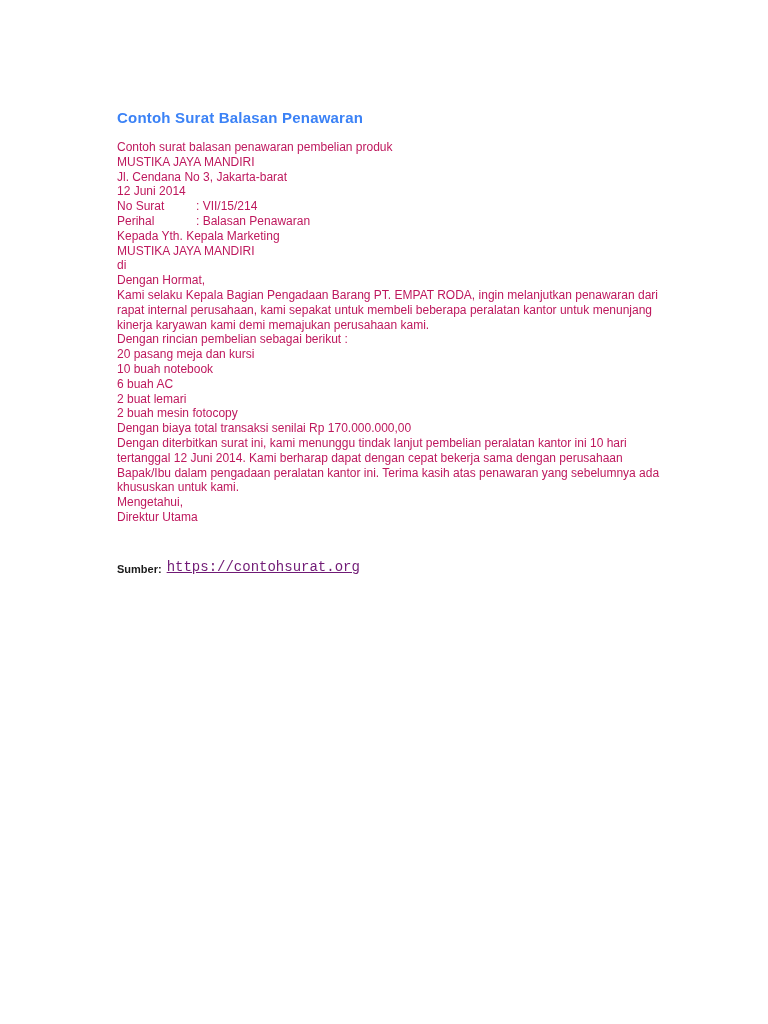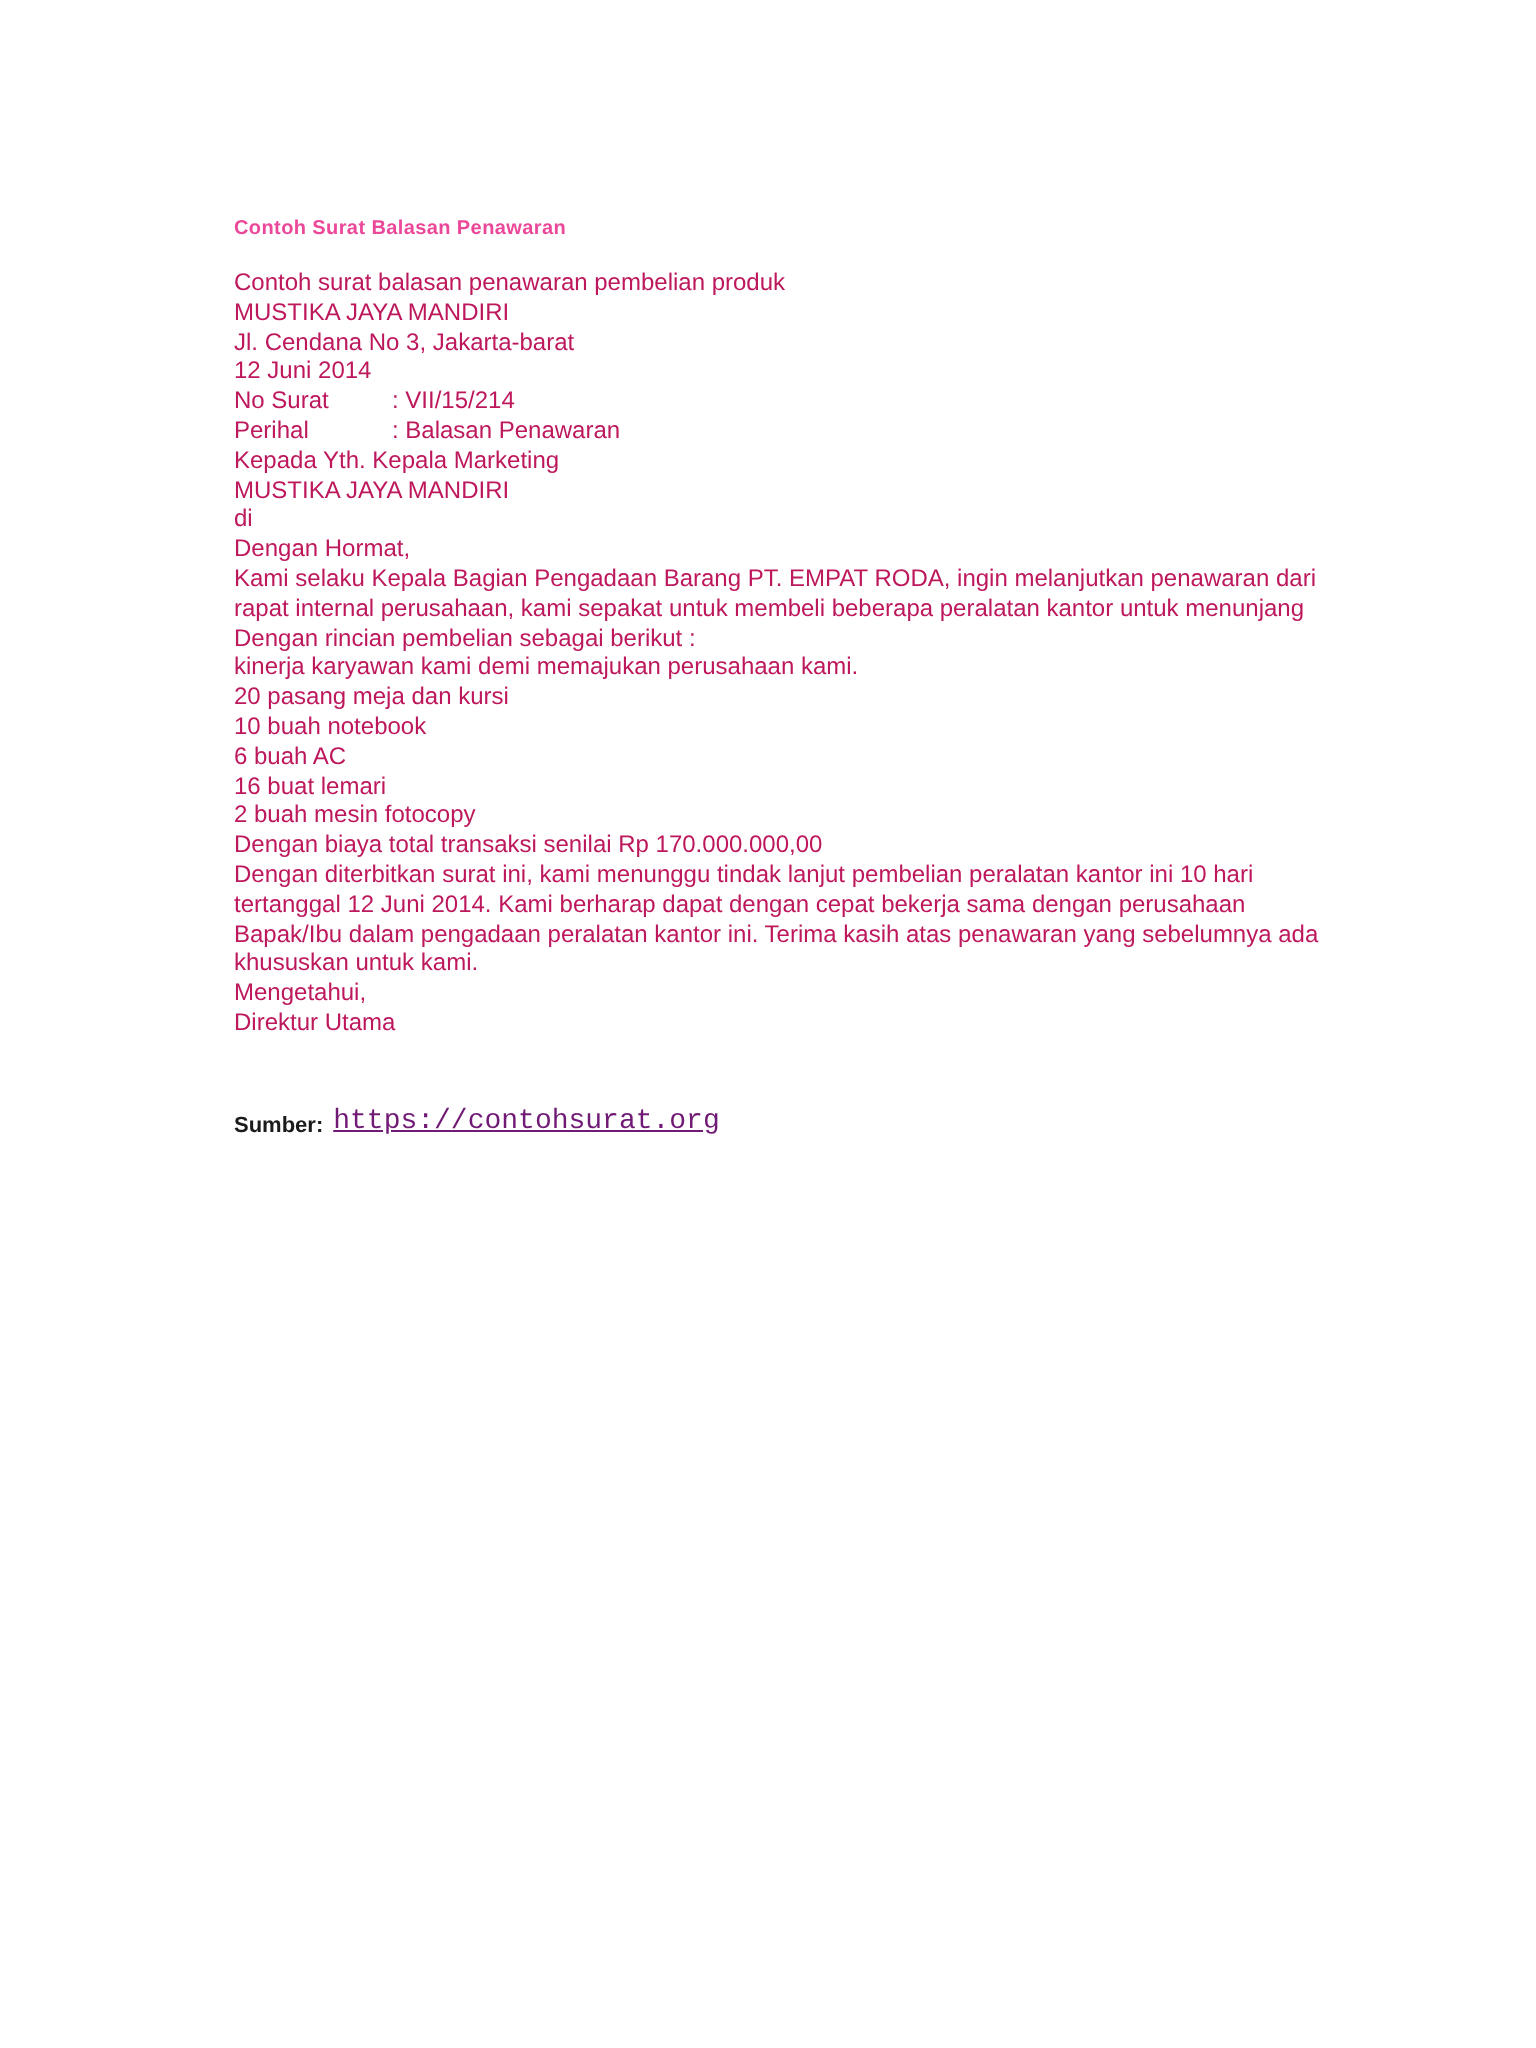--- a/index.html
+++ b/index.html
@@ -16,23 +16,23 @@
     font-family: "Liberation Sans", sans-serif;
     color: #1b1b1b;
   }
   .content {
     position: absolute;
     left: 117px;
     top: 109px;
     width: 545px;
   }
   .doc-title {
-    font-size: 10px;
+    font-size: 15px;
     font-weight: bold;
-    color: #ec4899;
+    color: #3b82f6;
     margin: 0 0 14px 0;
     letter-spacing: 0.2px;
   }
   .line {
     font-size: 12px;
     line-height: 14.8px;
     white-space: pre-wrap;
     color: #be185d;
   }
   .field-label {
@@ -73,26 +73,26 @@
 
     <div class="line"><span class="field-label">No Surat</span><span>: VII/15/214</span></div>
     <div class="line"><span class="field-label">Perihal</span><span>: Balasan Penawaran</span></div>
 
     <div class="line">Kepada Yth. Kepala Marketing</div>
     <div class="line">MUSTIKA JAYA MANDIRI</div>
     <div class="line">di</div>
     <div class="line">Dengan Hormat,</div>
     <div class="line">Kami selaku Kepala Bagian Pengadaan Barang PT. EMPAT RODA, ingin melanjutkan penawaran dari</div>
     <div class="line">rapat internal perusahaan, kami sepakat untuk membeli beberapa peralatan kantor untuk menunjang</div>
+    <div class="line">kinerja karyawan kami demi memajukan perusahaan kami.</div>
     <div class="line">Dengan rincian pembelian sebagai berikut :</div>
-    <div class="line">kinerja karyawan kami demi memajukan perusahaan kami.</div>
     <div class="line">20 pasang meja dan kursi</div>
     <div class="line">10 buah notebook</div>
     <div class="line">6 buah AC</div>
-    <div class="line">16 buat lemari</div>
+    <div class="line">2 buat lemari</div>
     <div class="line">2 buah mesin fotocopy</div>
     <div class="line">Dengan biaya total transaksi senilai Rp 170.000.000,00</div>
     <div class="line">Dengan diterbitkan surat ini, kami menunggu tindak lanjut pembelian peralatan kantor ini 10 hari</div>
     <div class="line">tertanggal 12 Juni 2014. Kami berharap dapat dengan cepat bekerja sama dengan perusahaan</div>
     <div class="line">Bapak/Ibu dalam pengadaan peralatan kantor ini. Terima kasih atas penawaran yang sebelumnya ada</div>
     <div class="line">khususkan untuk kami.</div>
     <div class="line">Mengetahui,</div>
     <div class="line">Direktur Utama</div>
 
     <div class="source-row">

